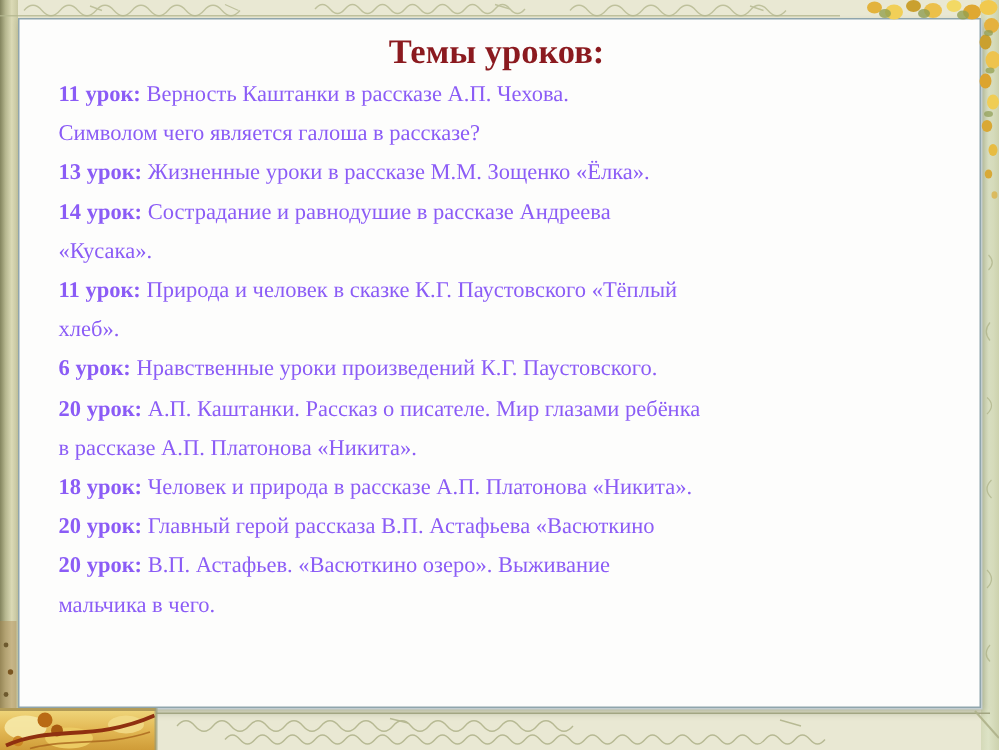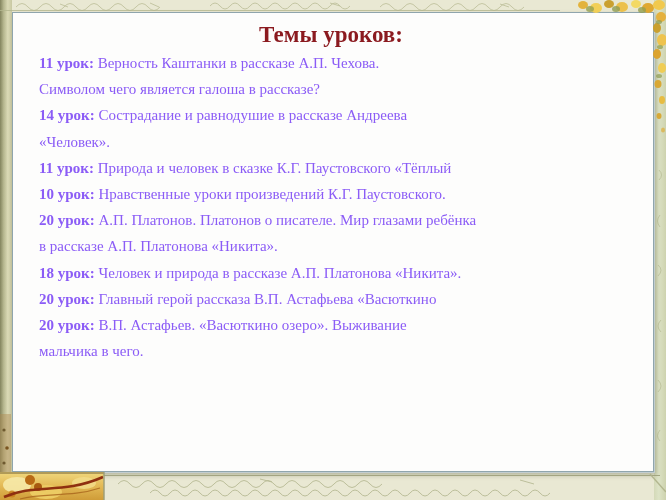--- a/index.html
+++ b/index.html
@@ -48,25 +48,27 @@
 
   <div class="rail-left"></div>
   <div class="rail-right"></div>
 
   <div class="panel">
     <div class="content">
       <div class="slide-title">Темы уроков:</div>
       <div id="lines">
           <div class="lesson-line"><span class="lesson-number">11 урок:</span> <span>Верность Каштанки в рассказе А.П. Чехова.</span></div>
           <div class="lesson-line"><span>Символом чего является галоша в рассказе?</span></div>
+          <div class="lesson-line"><span class="lesson-number">13 урок:</span> <span>Жизненные уроки в рассказе М.М. Зощенко «Ёлка».</span></div>
           <div class="lesson-line"><span class="lesson-number">14 урок:</span> <span>Сострадание и равнодушие в рассказе Андреева</span></div>
-          <div class="lesson-line"><span>«Человек».</span></div>
+          <div class="lesson-line"><span>«Кусака».</span></div>
           <div class="lesson-line"><span class="lesson-number">11 урок:</span> <span>Природа и человек в сказке К.Г. Паустовского «Тёплый</span></div>
-          <div class="lesson-line"><span class="lesson-number">10 урок:</span> <span>Нравственные уроки произведений К.Г. Паустовского.</span></div>
-          <div class="lesson-line"><span class="lesson-number">20 урок:</span> <span>А.П. Платонов. Платонов о писателе. Мир глазами ребёнка</span></div>
+          <div class="lesson-line"><span>хлеб».</span></div>
+          <div class="lesson-line"><span class="lesson-number">6 урок:</span> <span>Нравственные уроки произведений К.Г. Паустовского.</span></div>
+          <div class="lesson-line"><span class="lesson-number">20 урок:</span> <span>А.П. Каштанки. Рассказ о писателе. Мир глазами ребёнка</span></div>
           <div class="lesson-line"><span>в рассказе А.П. Платонова «Никита».</span></div>
           <div class="lesson-line"><span class="lesson-number">18 урок:</span> <span>Человек и природа в рассказе А.П. Платонова «Никита».</span></div>
           <div class="lesson-line"><span class="lesson-number">20 урок:</span> <span>Главный герой рассказа В.П. Астафьева «Васюткино</span></div>
           <div class="lesson-line"><span class="lesson-number">20 урок:</span> <span>В.П. Астафьев. «Васюткино озеро». Выживание</span></div>
           <div class="lesson-line"><span>мальчика в чего.</span></div>
         </div>
     </div>
   </div>
 
   <svg class="deco" width="666" height="500" viewBox="0 0 666 500">

